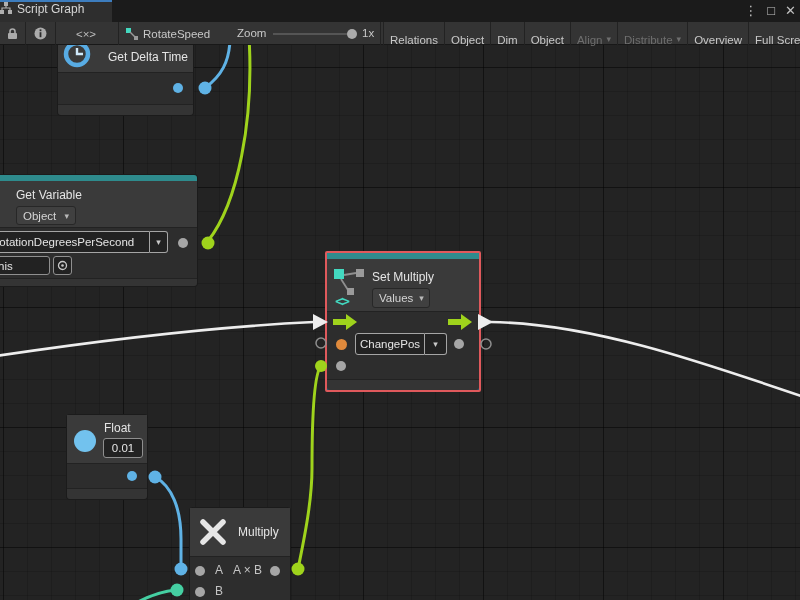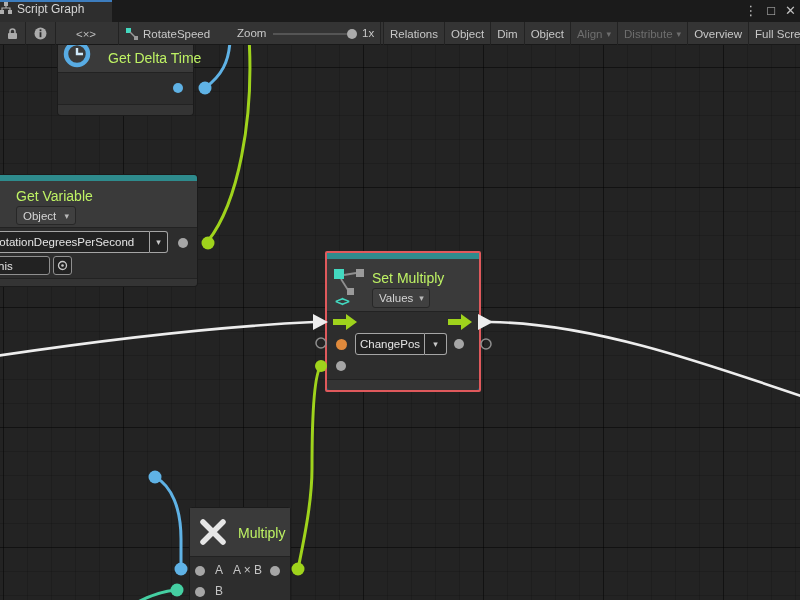--- a/index.html
+++ b/index.html
@@ -23,21 +23,21 @@
              background:#343434; border-bottom:1px solid #181818; z-index:110;
              color:#C8C8C8; font-size:11.5px; }
   .tsep { position:absolute; top:0; width:1px; height:23px; background:#222222; }
   .ticon-cell { position:absolute; top:0; height:23px; display:flex; align-items:center; justify-content:center; }
   #breadcrumb { position:absolute; left:126px; top:0; height:23px; display:flex; align-items:center; gap:5px; }
   #zoom-label { position:absolute; left:237px; top:5px; }
   #zoom-track { position:absolute; left:273px; top:11px; width:78px; height:2px; background:#555555; }
   #zoom-handle { position:absolute; left:347px; top:7px; width:10px; height:10px; border-radius:50%; background:#ABABAB; }
   #zoom-value { position:absolute; left:362px; top:5px; }
   #toolbar-buttons { position:absolute; left:383px; top:0; height:23px; display:flex; }
-  .tbtn { height:23px; display:flex; align-items:center; padding:0 6px;
+  .tbtn { height:23px; display:flex; align-items:flex-start; padding:12px 6px;
           border-left:1px solid #222222; white-space:nowrap; gap:4px; }
   .tbtn:last-child { border-right:1px solid #222222; }
   .tbtn.disabled { color:#6E6E6E; }
   .tbtn .caret { font-size:9px; }
 
   
   #canvas { position:absolute; left:0; top:45px; width:800px; height:555px; overflow:hidden;
     background-color:#232323;
     background-image:
       linear-gradient(rgba(0,0,0,0.40) 1px, transparent 1px),
@@ -49,21 +49,21 @@
 
   #wires { position:absolute; left:0; top:0; width:800px; height:555px;
            z-index:50; pointer-events:none; overflow:hidden; }
 
   
   .node { position:absolute; z-index:10; border-radius:3px; box-shadow:0 0 0 1px #1B1B1B; }
   .node-teal { height:6px; border-radius:3px 3px 0 0; }
   .node-header { background:#3A3A3A; position:relative; }
   .node-body   { background:#2D2D2D; position:relative; border-top:1px solid #222; }
   .node-footer { background:#343434; border-top:1px solid #222; border-radius:0 0 3px 3px; }
-  .node-title { color:#bef264; font-size:14px; position:absolute; white-space:nowrap; }
+  .node-title { color:#e5e5e5; font-size:12px; position:absolute; white-space:nowrap; }
   .node-cat   { color:#9C9C9C; font-size:10px; position:absolute; white-space:nowrap; }
   .port-dot { position:absolute; width:10px; height:10px; border-radius:50%; }
   .port-label { position:absolute; color:#C4C4C4; font-size:12px; white-space:nowrap; }
 
   .dd { position:absolute; background:#404040; border:1px solid #272727; border-radius:3px;
         color:#D4D4D4; font-size:11.5px; display:flex; align-items:center;
         justify-content:space-between; padding:0 6px; gap:6px; }
   .dd .caret { font-size:9px; color:#B8B8B8; }
 
   .combo { position:absolute; display:flex; }
@@ -249,20 +249,35 @@
           <div class="combo-caret rounded" style="width:22px; height:22px;">
             <span>▾</span>
           </div>
         </div>
         <div class="port-dot" style="left: 127px; top: 27px; background-color: rgb(166, 166, 166);"></div>
         <div class="port-dot" style="left: 9px; top: 49px; background-color: rgb(166, 166, 166);"></div>
       </div>
       <div class="node-footer" style="height:11px;"></div>
     </div>
 
+    <div class="node" id="node-float" style="left:67px; top:370px; width:80px;">
+      <div class="node-header" style="height:48px;">
+        <svg width="24" height="24" viewBox="0 0 24 24" style="position:absolute;left:6px;top:14px;">
+          <circle cx="12" cy="12" r="11" fill="#72C2EE"></circle>
+        </svg>
+        <span class="node-title" style="left:37px; top:6px;">Float</span>
+        <div class="valuefield" style="left:36px; top:23px; width:40px; height:20px;">
+          <span>0.01</span>
+        </div>
+      </div>
+      <div class="node-body" style="height:25px;">
+        <div class="port-dot" style="left: 60px; top: 7px; background-color: rgb(95, 178, 229);"></div>
+      </div>
+      <div class="node-footer" style="height:11px;"></div>
+    </div>
 
     <div class="node" id="node-multiply" style="left:190px; top:463px; width:100px;">
       <div class="node-header" style="height:48px;">
         <svg width="30" height="30" viewBox="0 0 30 30" style="position:absolute;left:8px;top:9px;">
           <path d="M5 5 L25 25 M25 5 L5 25" stroke="#E6E6E6" stroke-width="5.5" stroke-linecap="round"></path>
         </svg>
         <span class="node-title" style="left:48px; top:17px;">Multiply</span>
       </div>
       <div class="node-body" style="height:60px;">
         <div class="port-dot" style="left: 5px; top: 9px; background-color: rgb(166, 166, 166);"></div>

